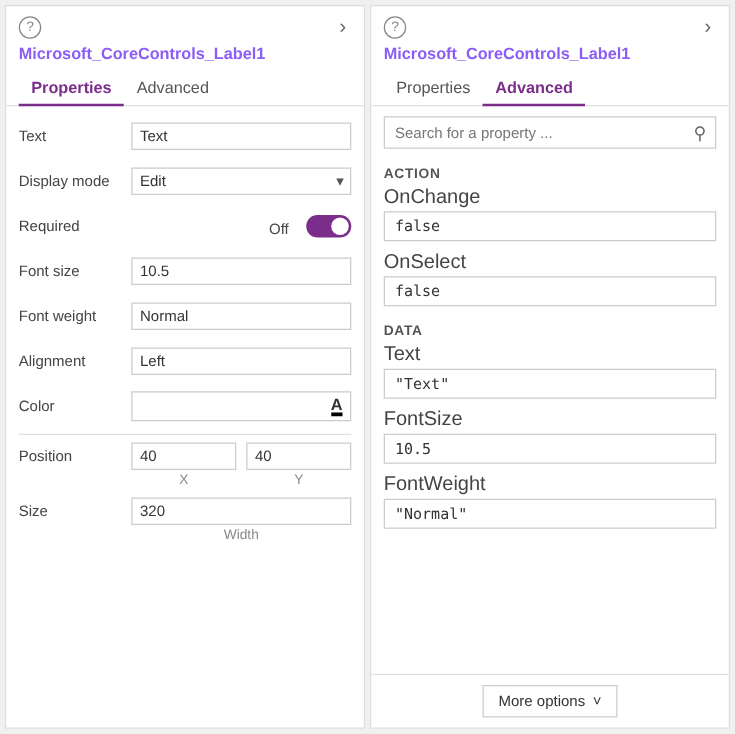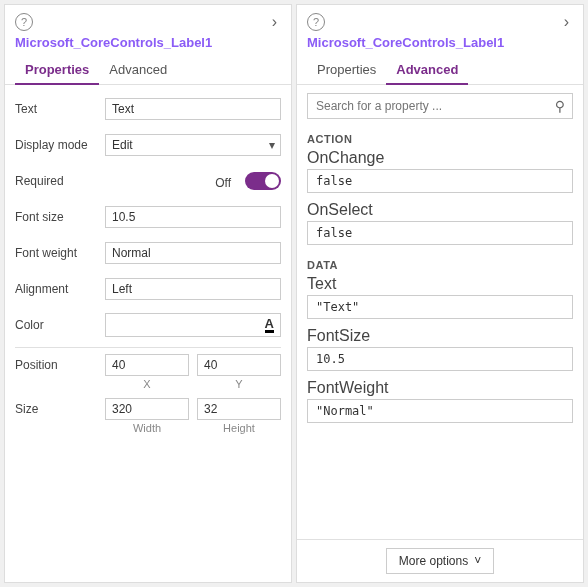--- a/index.html
+++ b/index.html
@@ -385,24 +385,20 @@
     </div>
 
     <div class="position-row">
       <span class="position-label">Size</span>
       <div class="position-inputs">
         <div class="pos-fields">
           <div class="pos-field">
             <input class="prop-input" value="320" style="">
             <span class="pos-field-label">Width</span>
           </div>
-          <div class="pos-field">
-            <input class="prop-input" value="32" style="">
-            <span class="pos-field-label">Height</span>
-          </div>
         </div>
       </div>
     </div>
 
   </div>
 </div>
 
 <div class="panel">
   <div class="panel-header">
     <div class="panel-top-row">

